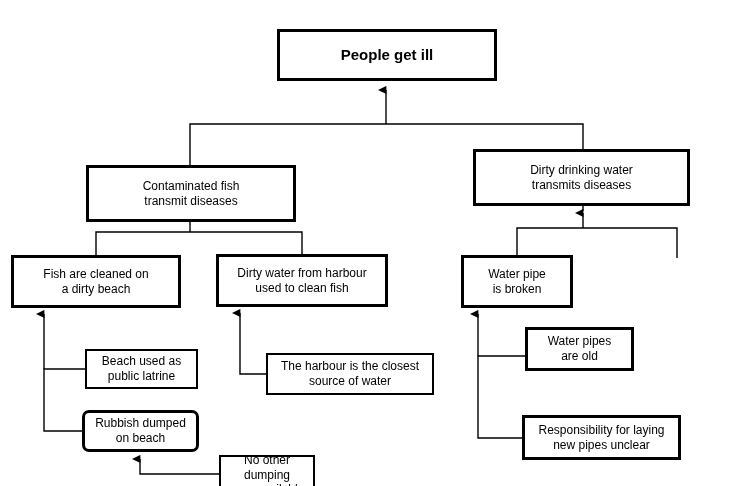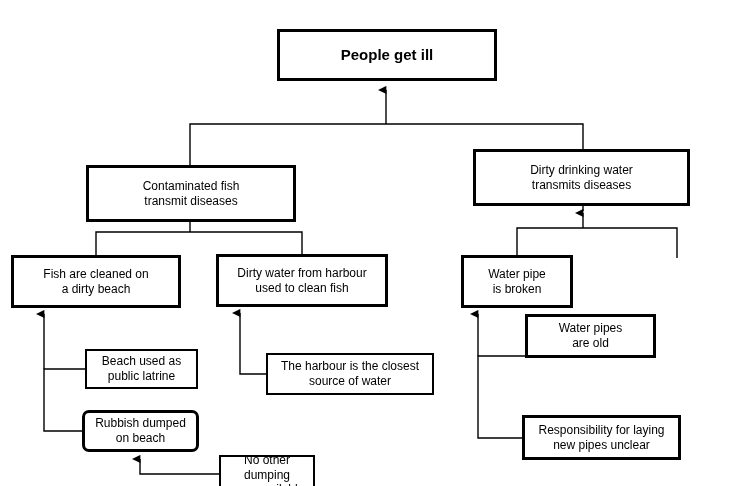--- a/index.html
+++ b/index.html
@@ -151,21 +151,21 @@
   <div class="node lvl4" style="left:219px; top:436px; width:96px; height:40px;">
     <span class="lbl">No other dumping
 area available</span>
   </div>
 
   <div class="node lvl4" style="left:266px; top:334px; width:168px; height:42px;">
     <span class="lbl">The harbour is the closest
 source of water</span>
   </div>
 
-  <div class="node lvl4 heavy" style="left:525px; top:295px; width:131px; height:44px;">
+  <div class="node lvl4 heavy" style="left:525px; top:308px; width:109px; height:44px;">
     <span class="lbl">Water pipes
 are old</span>
   </div>
 
   <div class="node lvl4 heavy" style="left:522px; top:396px; width:159px; height:45px;">
     <span class="lbl">Responsibility for laying
 new pipes unclear</span>
   </div>
 
 </div>

